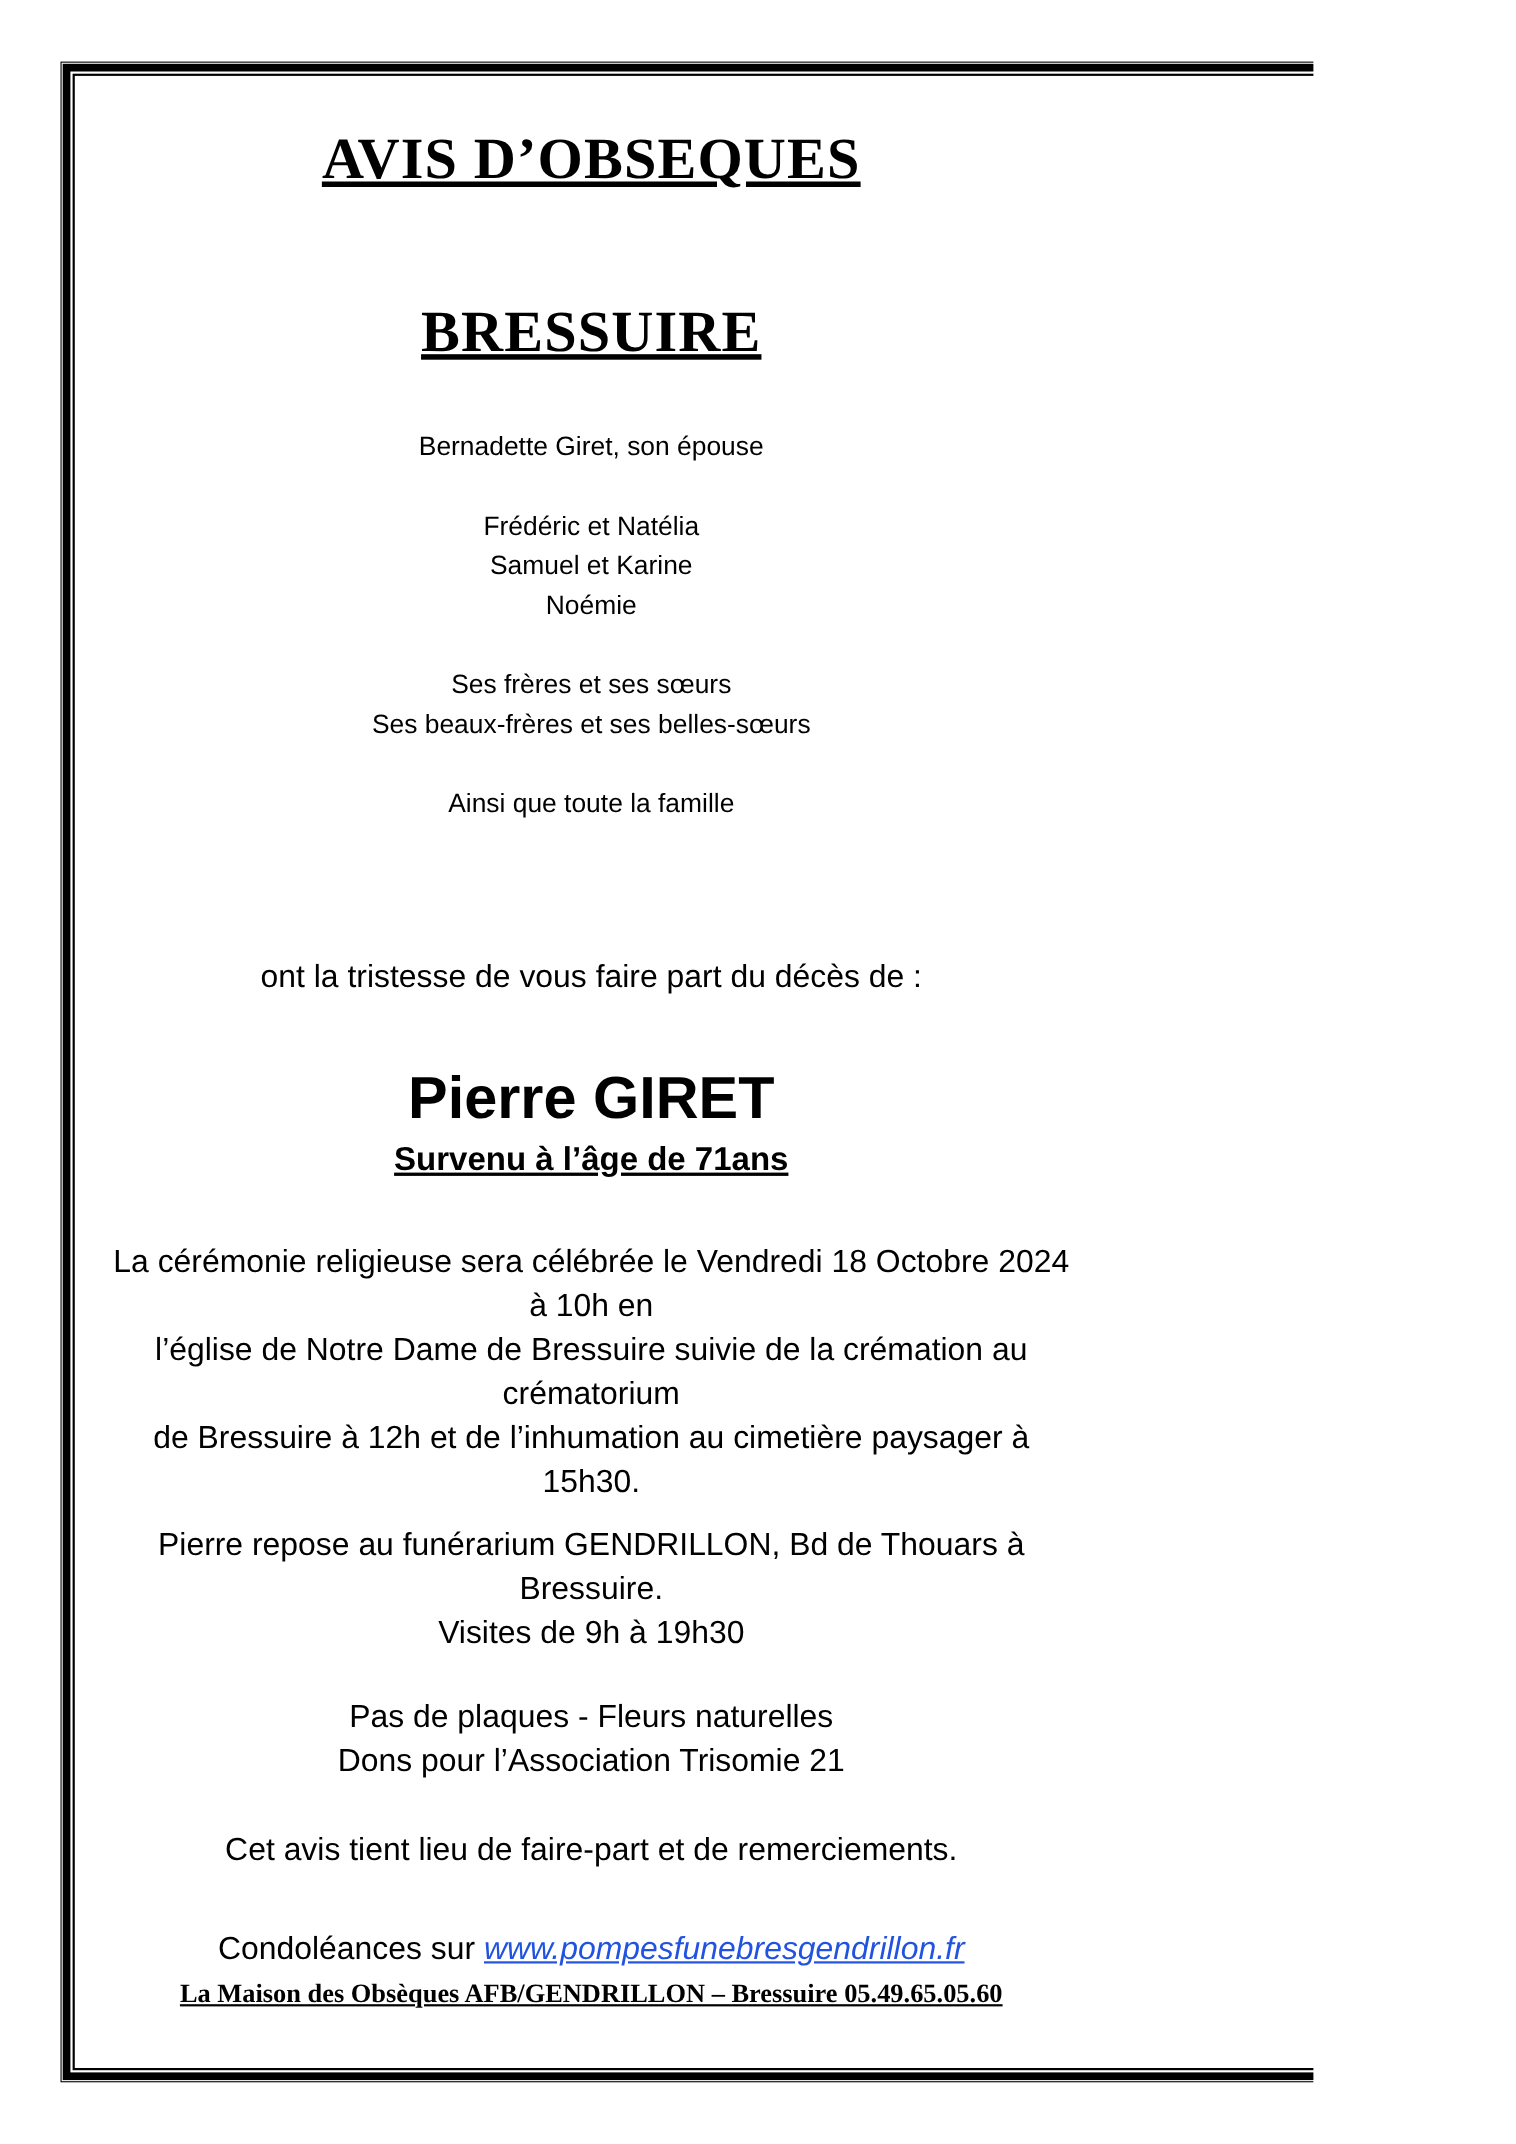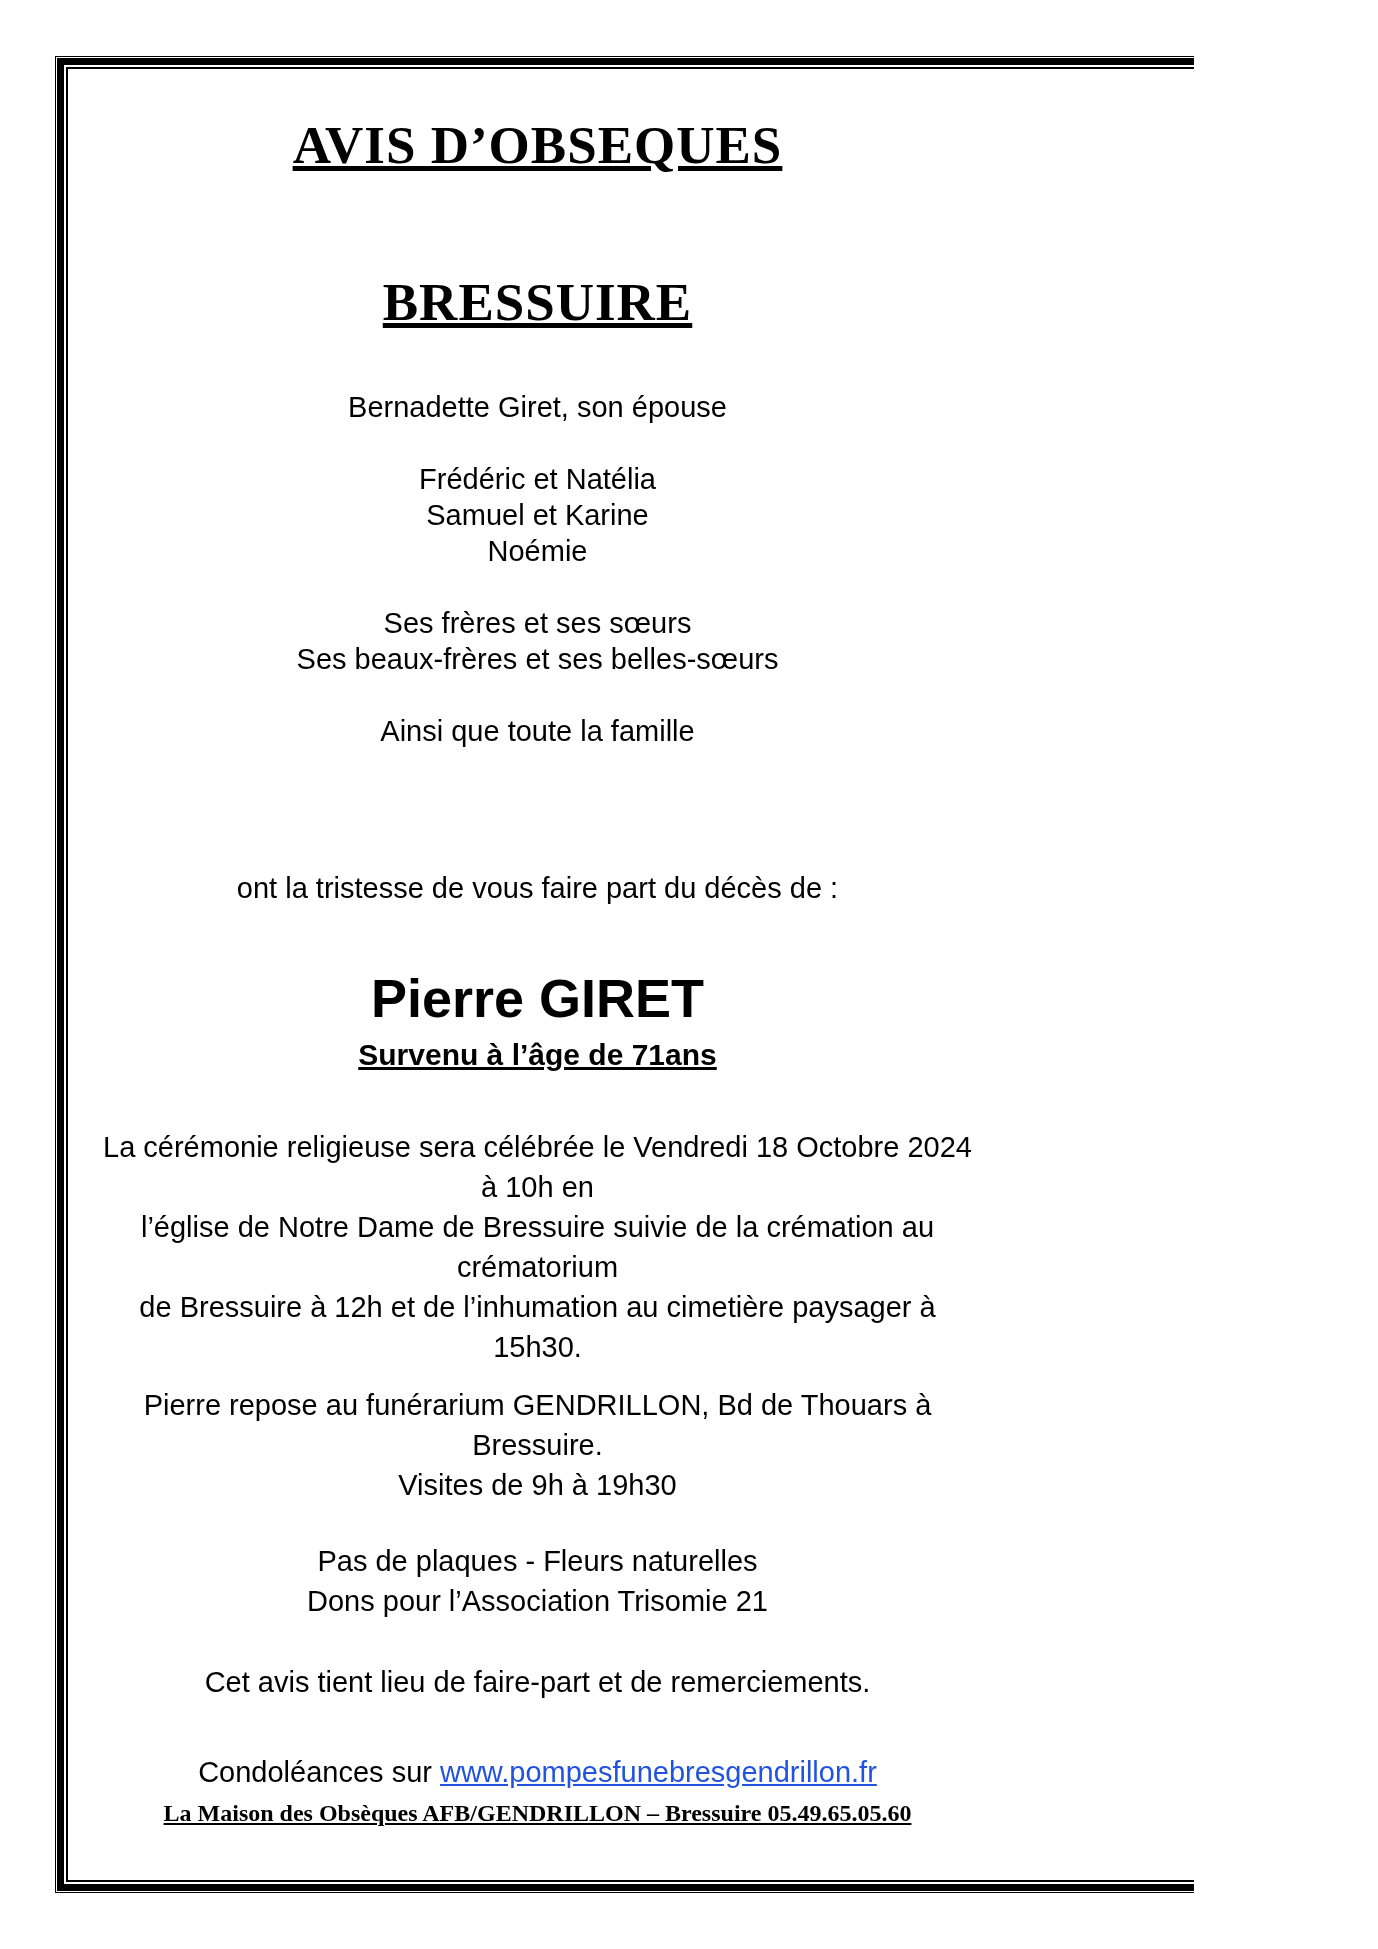--- a/index.html
+++ b/index.html
@@ -25,42 +25,42 @@
   }
   .serif{font-family:"Liberation Serif","DejaVu Serif",serif;}
   h1.doc-title{
     margin:0;font-size:53px;line-height:61px;font-weight:bold;
     text-decoration:underline;letter-spacing:1px;
   }
   h2.city-title{
     margin:96px 0 0 0;font-size:53px;line-height:61px;font-weight:bold;
     text-decoration:underline;letter-spacing:1px;
   }
-  .body-line{font-size:29px;line-height:36px;}
+  .body-line{font-size:24px;line-height:36px;}
   .para-line{font-size:29px;line-height:40px;}
   .g-spouse{margin-top:56px;}
   .g-children{margin-top:36px;}
   .g-grandchildren{margin-top:36px;}
   .g-siblings{margin-top:36px;}
   .g-family{margin-top:36px;}
   .g-intro{margin-top:120px;font-size:29px;line-height:38px;}
   .deceased-name{
     margin-top:60px;font-size:54px;line-height:62px;font-weight:bold;
   }
   .deceased-age{
     margin-top:6px;font-size:30px;line-height:40px;font-weight:bold;
     text-decoration:underline;
   }
   .g-ceremony{margin-top:52px;text-align:center;}
   .g-repose{margin-top:18px;}
   .g-tributes{margin-top:36px;}
   .g-notice{margin-top:42px;font-size:29px;line-height:38px;}
   .g-condolences{margin-top:52px;font-size:29px;line-height:38px;}
   .g-condolences a{
-    text-decoration:underline;cursor:pointer;
+    text-decoration:underline;cursor:pointer;font-style:italic;
   }
   .footer-line{
     margin-top:4px;font-size:24px;line-height:36px;font-weight:bold;
     text-decoration:underline;
   }
 </style>
 </head>
 <body>
 
 <div class="page" style="color: rgb(0, 0, 0);">

